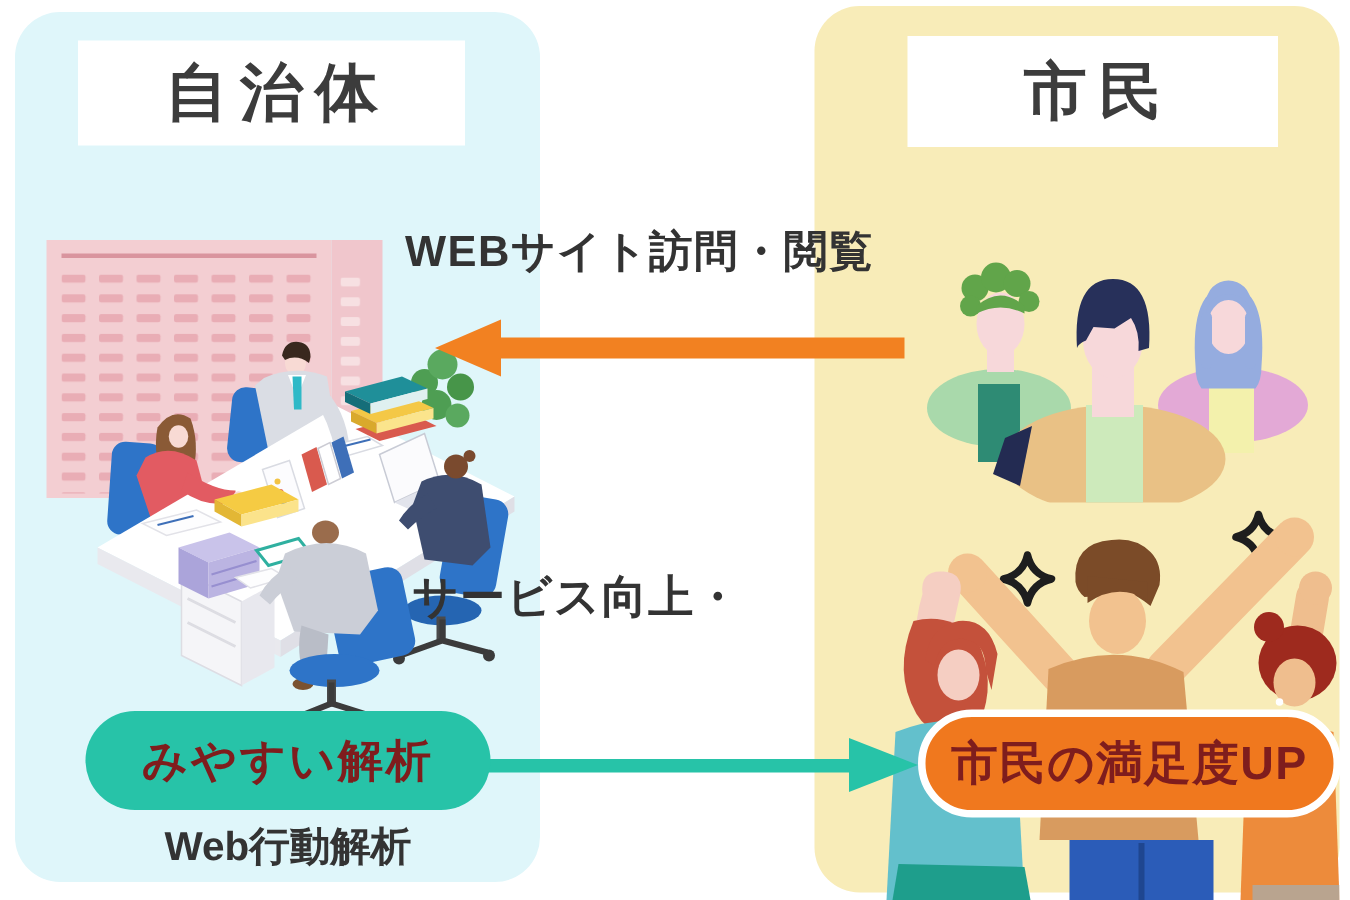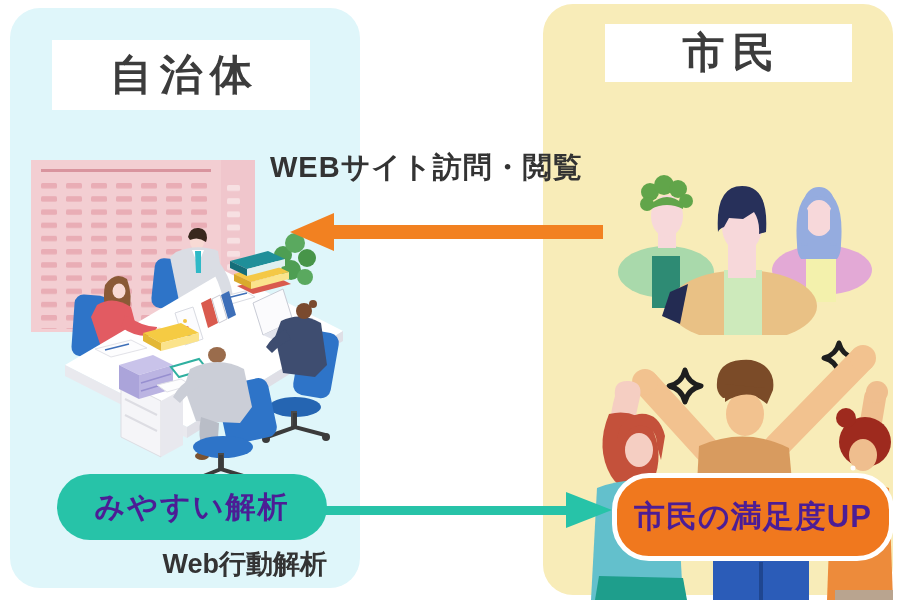--- a/index.html
+++ b/index.html
@@ -3,34 +3,34 @@
 <meta charset="utf-8">
 <style>
   html,body{margin:0;padding:0;background:#fff;}
   .canvas{position:relative;width:900px;height:600px;background:#fff;overflow:hidden;
           font-family:"Liberation Sans","DejaVu Sans",sans-serif;}
   .panel{position:absolute;border-radius:30px;}
   .panel-left{left:10px;top:8px;width:350px;height:580px;background:#DFF6FA;}
   .panel-right{left:543px;top:4px;width:350px;height:591px;background:#F8ECB8;}
   .header-box{position:absolute;background:#ffffff;display:flex;align-items:center;justify-content:center;
               font-weight:700;font-size:42px;color:#3C3C3C;letter-spacing:8px;text-indent:8px;}
-  .gov-box{left:52px;top:27px;width:258px;height:70px;margin-top:13px;}
-  .cit-box{left:605px;top:24px;width:247px;height:58px;}
+  .gov-box{left:52px;top:27px;width:258px;height:70px;}
+  .cit-box{left:605px;top:24px;width:247px;height:74px;}
   .flow-label{position:absolute;font-weight:700;color:#333;text-align:left;z-index:6;}
   .visit-label{left:270px;top:148px;width:380px;font-size:29px;letter-spacing:1px;}
   .benefit-label{left:275px;top:377px;width:390px;font-size:30px;line-height:44px;letter-spacing:1px;}
   .ill{position:absolute;z-index:2;}
   .arrow{position:absolute;z-index:5;}
   .pill{position:absolute;display:flex;align-items:center;justify-content:center;
-        color:#4c1d95;font-weight:700;z-index:8;}
+        color:#7f1d1d;font-weight:700;z-index:8;}
   .pill-teal{left:57px;top:474px;width:270px;height:66px;background:#27C3A8;border-radius:34px;
              font-size:30px;letter-spacing:2px;}
-  .pill-orange{left:612px;top:473px;width:282px;height:88px;background:#F0781E;border-radius:37px;
+  .pill-orange{left:612px;top:473px;width:282px;height:72px;background:#F0781E;border-radius:37px;
                border:5px solid #fff;box-sizing:border-box;font-size:31px;letter-spacing:1px;}
-  .analysis-caption{position:absolute;left:57px;top:546px;width:270px;text-align:right;
+  .analysis-caption{position:absolute;left:57px;top:546px;width:270px;text-align:center;
                     font-size:27px;font-weight:700;color:#333;z-index:8;}
 </style>
 </head>
 <body>
 
 <div class="canvas">
 
   <div class="panel panel-left"></div>
   <div class="panel panel-right"></div>
 
@@ -235,20 +235,21 @@
     <span>市民</span>
   </div>
 
   <div class="flow-label visit-label">WEBサイト訪問・閲覧</div>
   <svg class="arrow" style="left:288px;top:212px;" width="320" height="40" viewBox="0 0 320 40">
     <polygon points="2,20 46,1 46,39" fill="#F28121"></polygon>
     <rect x="44" y="13" width="271" height="14" fill="#F28121"></rect>
   </svg>
 
   <div class="flow-label benefit-label">
+    <div>サービス向上・</div>
   </div>
   <svg class="arrow" style="left:315px;top:490px;" width="300" height="40" viewBox="0 0 300 40">
     <rect x="0" y="16" width="253" height="9" fill="#27C3A8"></rect>
     <polygon points="251,2 251,38 297,20" fill="#27C3A8"></polygon>
   </svg>
 
   <div class="pill pill-teal">
     <span>みやすい解析</span>
   </div>
   <div class="analysis-caption">Web行動解析</div>

